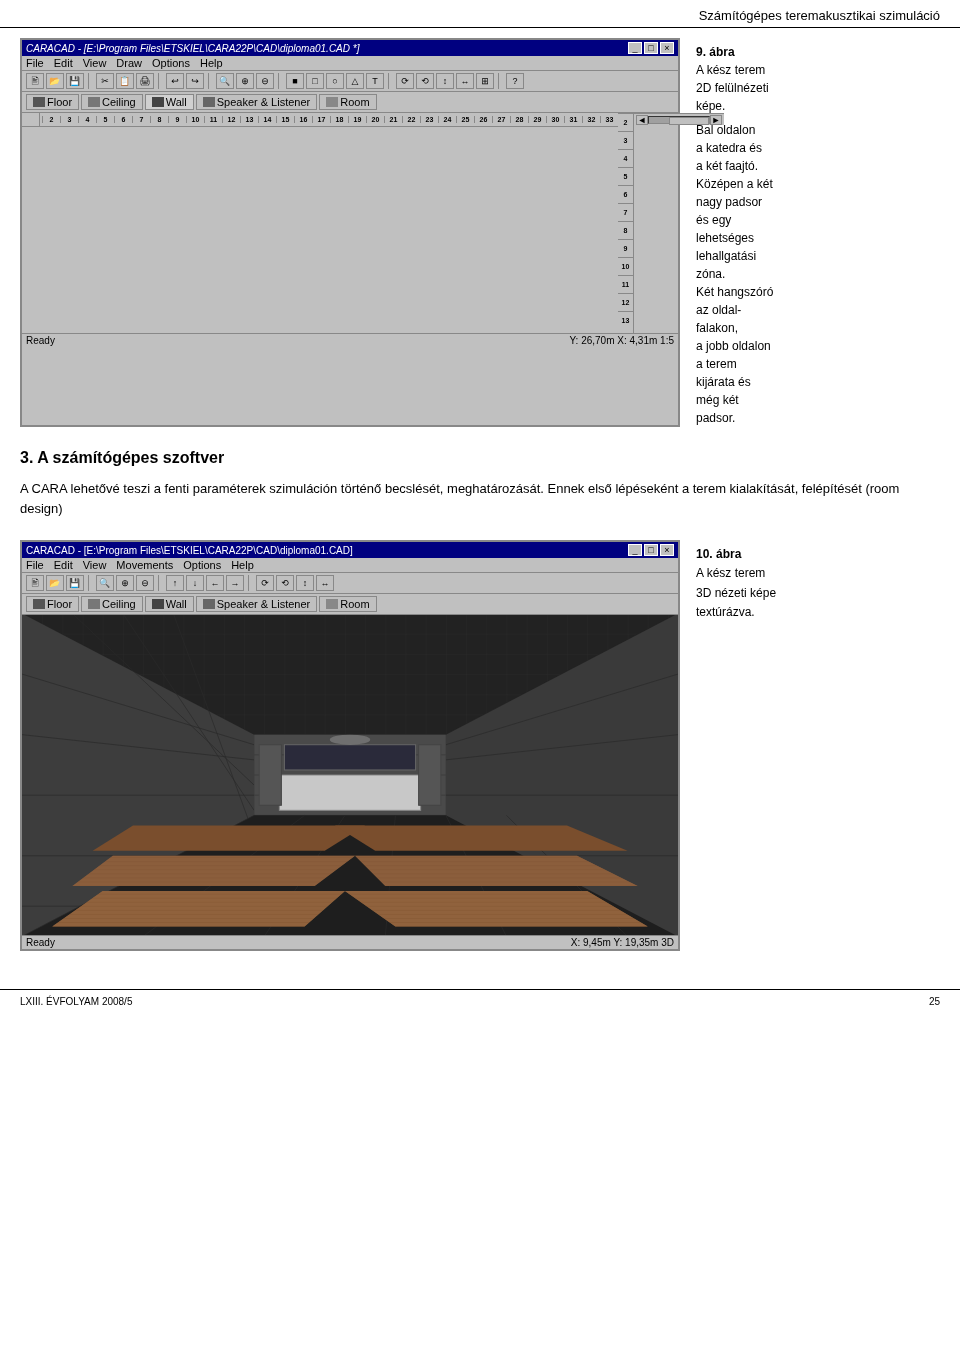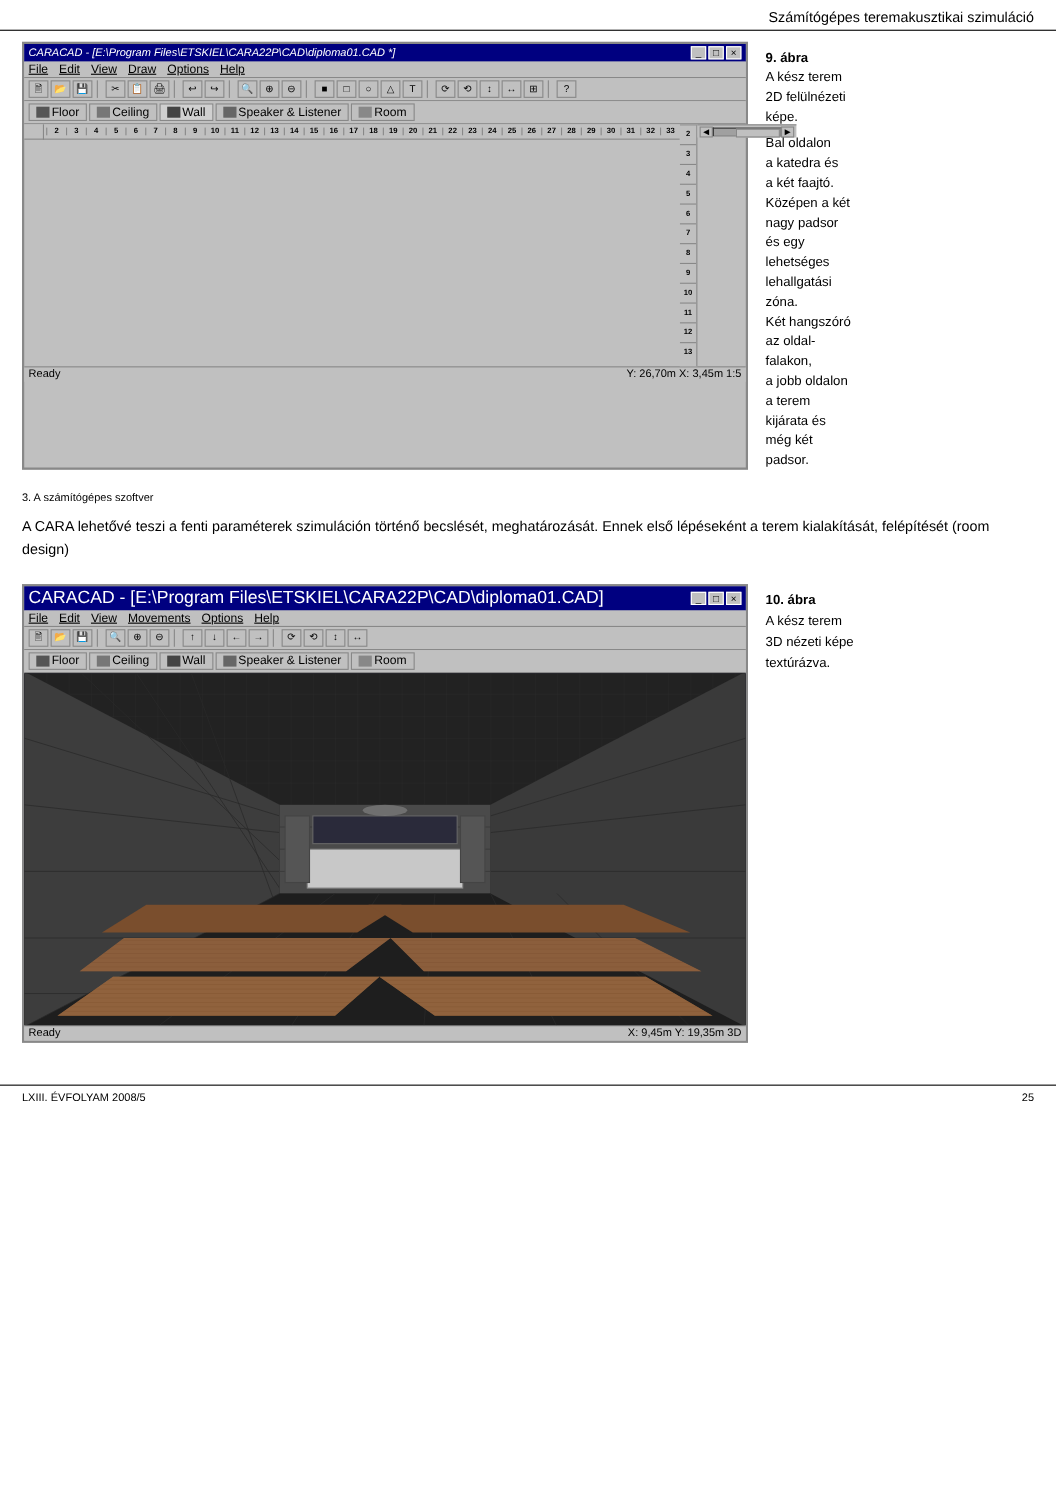--- a/index.html
+++ b/index.html
@@ -70,21 +70,20 @@
       cursor: pointer;
     }
 
     .cad-menubar {
       background: #c0c0c0;
       border-bottom: 1px solid #888;
       padding: 1px 4px;
       font-size: 11px;
       display: flex;
       gap: 10px;
-      text-decoration: underline;
     }
 
     .cad-menubar span {
       cursor: pointer;
     }
 
     .cad-toolbar {
       background: #c0c0c0;
       border-bottom: 1px solid #888;
       padding: 2px 4px;
@@ -189,22 +188,22 @@
       margin-bottom: 20px;
       font-size: 13px;
       line-height: 1.6;
     }
 
     .text-col {
       flex: 1;
     }
 
     .section-title {
-      font-size: 10px;
-      font-weight: normal;
+      font-size: 16px;
+      font-weight: bold;
       margin-bottom: 8px;
     }
 
     
     .bottom-section {
       display: flex;
       gap: 16px;
       margin-bottom: 18px;
     }
 
@@ -540,21 +539,21 @@
           <div class="toolbar-btn" style="width:12px;height:10px;">◄</div>
           <div class="scroll-track">
             <div class="scroll-thumb" style="margin-left:20px;"></div>
           </div>
           <div class="toolbar-btn" style="width:12px;height:10px;">►</div>
         </div>
       </div>
 
       <div class="cad-statusbar">
         <span>Ready</span>
-        <span>Y: 26,70m X: 3,45m  1:5</span>
+        <span>Y: 26,70m X: 4,31m  1:5</span>
       </div>
     </div>
 
     <div class="caption-box">
       <div class="caption-fig-num">9. ábra</div>
       <div style="margin-bottom:6px;">A kész terem<br>2D felülnézeti<br>képe.</div>
       <div>
         Bal oldalon<br>a katedra és<br>a két faajtó.<br>Középen a két<br>nagy padsor<br>és egy<br>lehetséges<br>lehallgatási<br>zóna.<br>Két hangszóró<br>az oldal-<br>falakon,<br>a jobb oldalon<br>a terem<br>kijárata és<br>még két<br>padsor.
       </div>
     </div>
@@ -565,21 +564,21 @@
       <div class="section-title">3. A számítógépes szoftver</div>
       <div>A CARA lehetővé teszi a fenti paraméterek szimuláción történő becslését, meghatározását. Ennek első lépéseként a terem kialakítását, felépítését (room design)</div>
     </div>
   </div>
 
   <div class="bottom-section">
 
     <div class="cad-window-3d">
 
       <div class="cad-titlebar">
-        <span style="font-size:16px;">CARACAD - [E:\Program Files\ETSKIEL\CARA22P\CAD\diploma01.CAD]</span>
+        <span style="font-size:10px;">CARACAD - [E:\Program Files\ETSKIEL\CARA22P\CAD\diploma01.CAD]</span>
         <div class="cad-titlebar-buttons">
           <div class="cad-titlebar-btn">_</div>
           <div class="cad-titlebar-btn">□</div>
           <div class="cad-titlebar-btn">×</div>
         </div>
       </div>
 
       <div class="cad-menubar">
         <span>File</span>
         <span>Edit</span>

